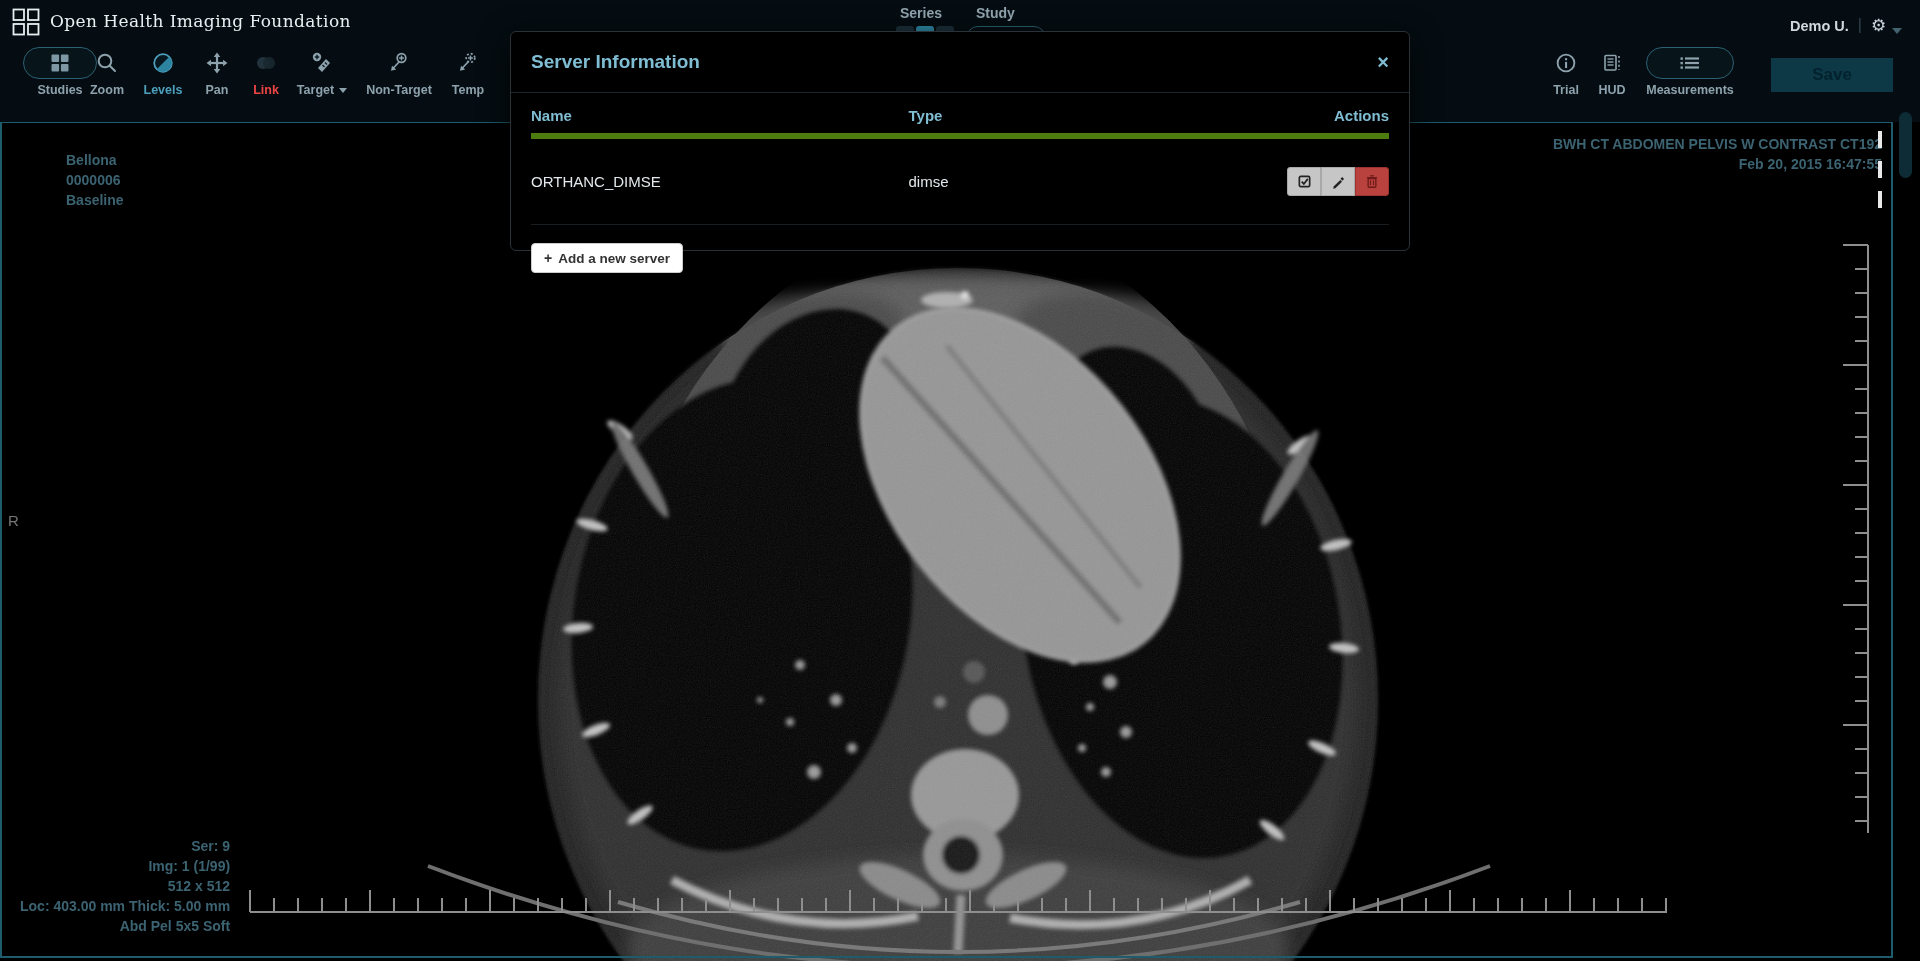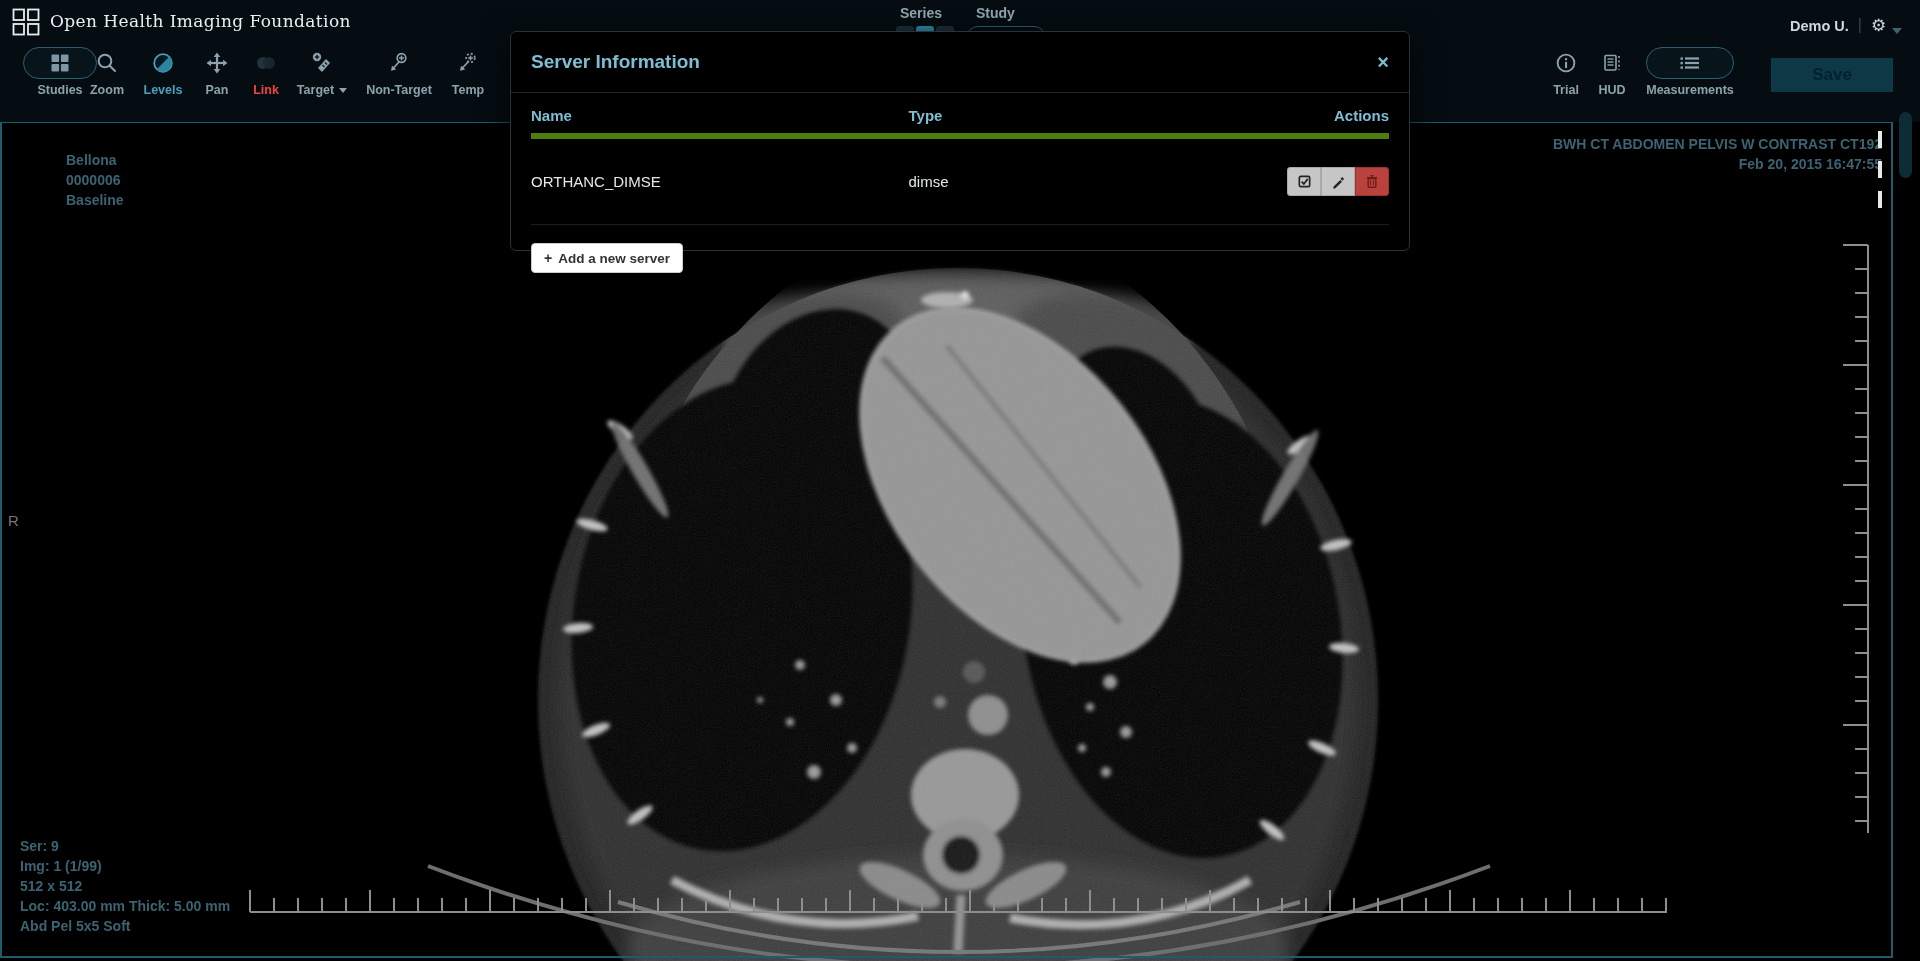--- a/index.html
+++ b/index.html
@@ -30,21 +30,21 @@
   #tool-studies .pill-outline{width:72px;height:30px;}
   #tool-measurements .pill-outline{width:86px;height:30px;}
   .caret-down{display:inline-block;width:0;height:0;border-left:4px solid transparent;border-right:4px solid transparent;border-top:5px solid #8da2ac;margin-left:5px;vertical-align:middle;}
   #save-btn{position:absolute;left:1771px;top:58px;width:122px;height:34px;background:#0d3947;
     color:#03222e;font-size:17px;font-weight:700;border:none;border-radius:0;cursor:pointer;
     display:flex;align-items:center;justify-content:center;}
   
   .ovl{position:absolute;z-index:3;color:#3c6372;font-size:14px;font-weight:600;line-height:20px;}
   #ovl-tl{left:20px;top:150px;margin-left:46px;}
   #ovl-tr{right:38px;top:134px;text-align:right;}
-  #ovl-bl{left:20px;top:836px;}
+  #ovl-bl{left:20px;top:836px;text-align:right;}
   #ovl-br{right:38px;top:878px;text-align:right;}
   #marker-r{position:absolute;left:8px;top:512px;color:#767676;font-size:15px;z-index:3;}
   
   #modal{position:absolute;left:510px;top:31px;width:900px;height:220px;background:#000;
     border:1px solid #2a3238;border-radius:6px;z-index:10;box-shadow:0 8px 30px rgba(0,0,0,.85);
     box-sizing:border-box;color:#dfe6e9;}
   #modal-header{height:60px;border-bottom:1px solid #1e262b;display:flex;align-items:center;
     justify-content:space-between;padding:0 20px;}
   #modal-title{color:#7fbdd3;font-size:19px;font-weight:700;}
   #modal-close{color:#7fbdd3;font-size:20px;font-weight:700;cursor:pointer;line-height:1;}

